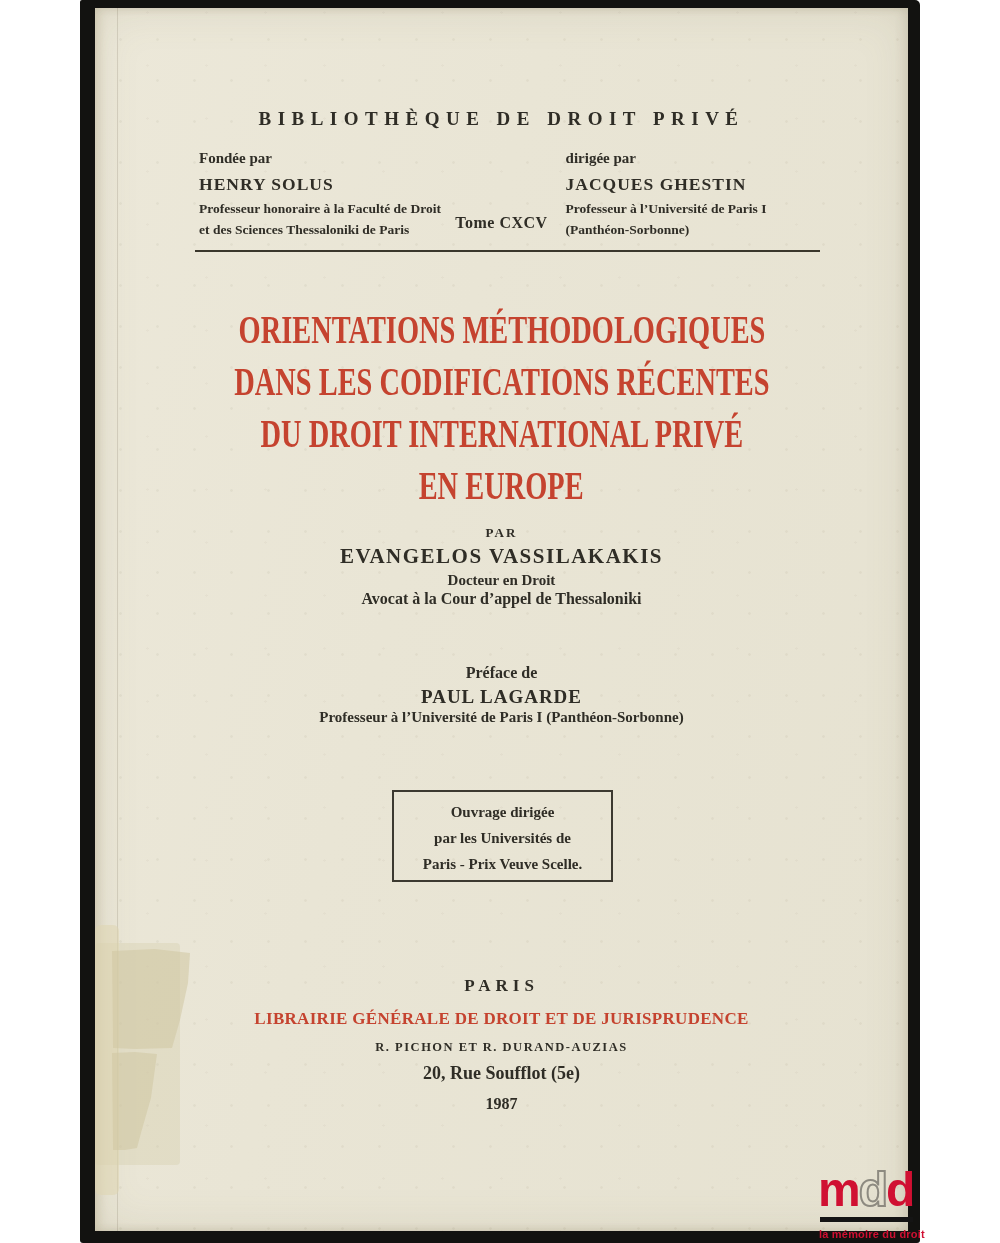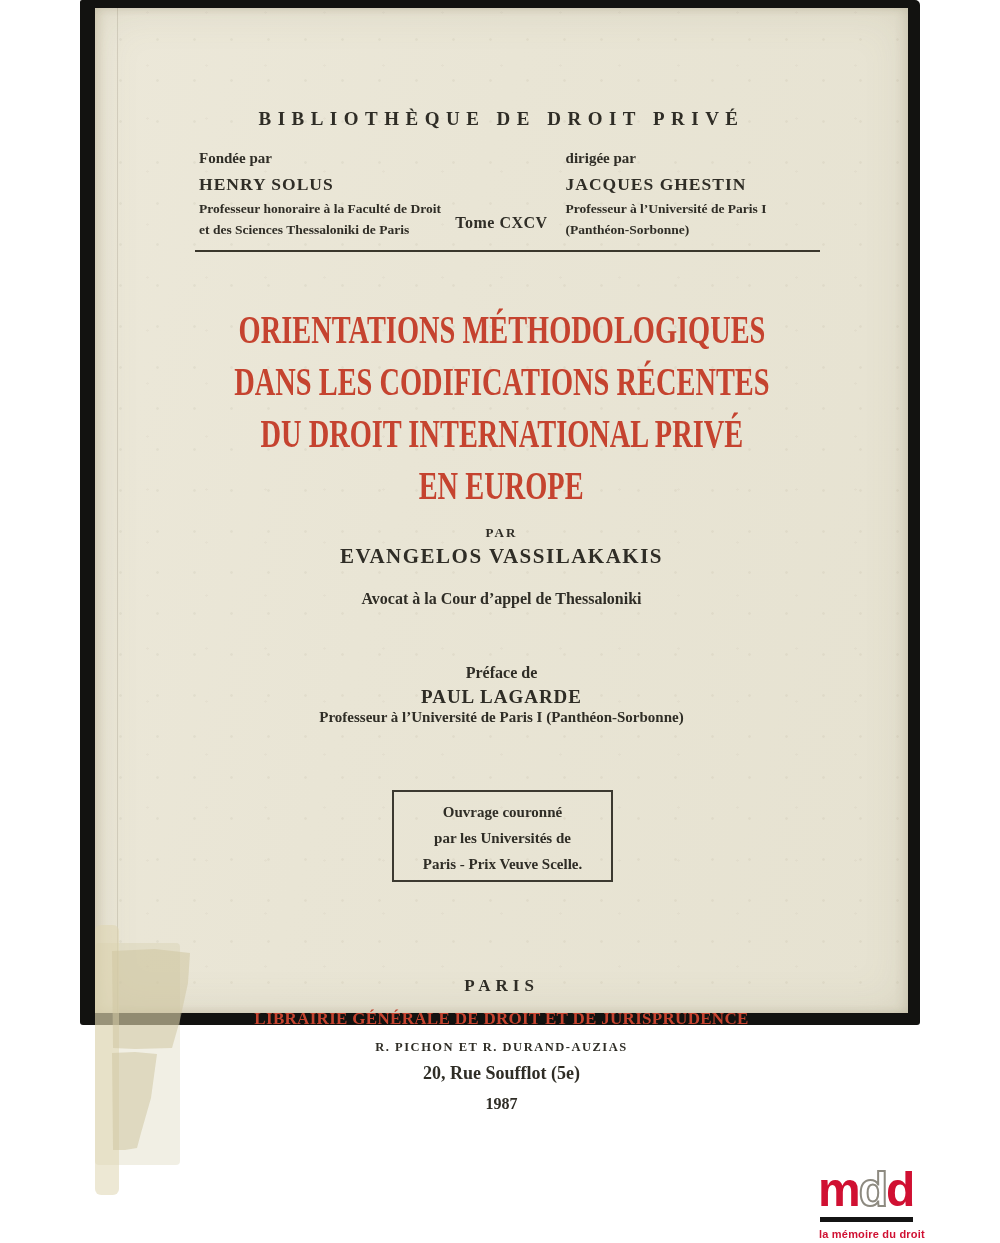--- a/index.html
+++ b/index.html
@@ -14,21 +14,21 @@
   html,body{width:1000px;height:1243px;}
   body{
     background:#ffffff;
     font-family:"Liberation Serif","DejaVu Serif",serif;
     color:var(--ink);
     position:relative;
     overflow:hidden;
   }
   .scan{position:absolute;inset:0;background:#ffffff;}
   .book{
-    position:absolute;left:80px;top:0;width:840px;height:1025px;
+    position:absolute;left:80px;top:0;width:840px;height:1243px;
     background:var(--border-black);
     border-radius:2px 5px 3px 3px;
   }
   .paper{
     position:absolute;left:15px;top:8px;right:12px;bottom:12px;
     background:
       radial-gradient(rgba(120,110,80,0.07) 1px, transparent 1.5px),
       radial-gradient(rgba(120,110,80,0.05) 1px, transparent 1.5px),
       linear-gradient(105deg,#ece8d9 0%,var(--paper) 40%,#e6e2d1 100%);
     background-size:37px 41px,59px 53px,100% 100%;
@@ -144,28 +144,29 @@
 
       <div class="line main-title">
         <span class="tl">ORIENTATIONS MÉTHODOLOGIQUES</span><br>
         <span class="tl">DANS LES CODIFICATIONS RÉCENTES</span><br>
         <span class="tl">DU DROIT INTERNATIONAL PRIVÉ</span><br>
         <span class="tl">EN EUROPE</span>
       </div>
 
       <div class="line par">PAR</div>
       <div class="line author-name">EVANGELOS VASSILAKAKIS</div>
+      <div class="line author-degree">Docteur en Droit</div>
       <div class="line author-role">Avocat à la Cour d’appel de Thessaloniki</div>
 
       <div class="line preface-intro">Préface de</div>
       <div class="line preface-name">PAUL LAGARDE</div>
       <div class="line preface-title">Professeur à l’Université de Paris I (Panthéon-Sorbonne)</div>
 
       <div class="award-box">
-        <div>Ouvrage couronné</div>
+        <div>Ouvrage dirigée</div>
         <div>par les Universités de</div>
         <div>Paris - Prix Veuve Scelle.</div>
       </div>
 
       <div class="line imprint-city">PARIS</div>
       <div class="line imprint-publisher">LIBRAIRIE GÉNÉRALE DE DROIT ET DE JURISPRUDENCE</div>
       <div class="line imprint-printers">R. PICHON ET R. DURAND-AUZIAS</div>
       <div class="line imprint-address">20, Rue Soufflot (5e)</div>
       <div class="line imprint-year">1987</div>
 

